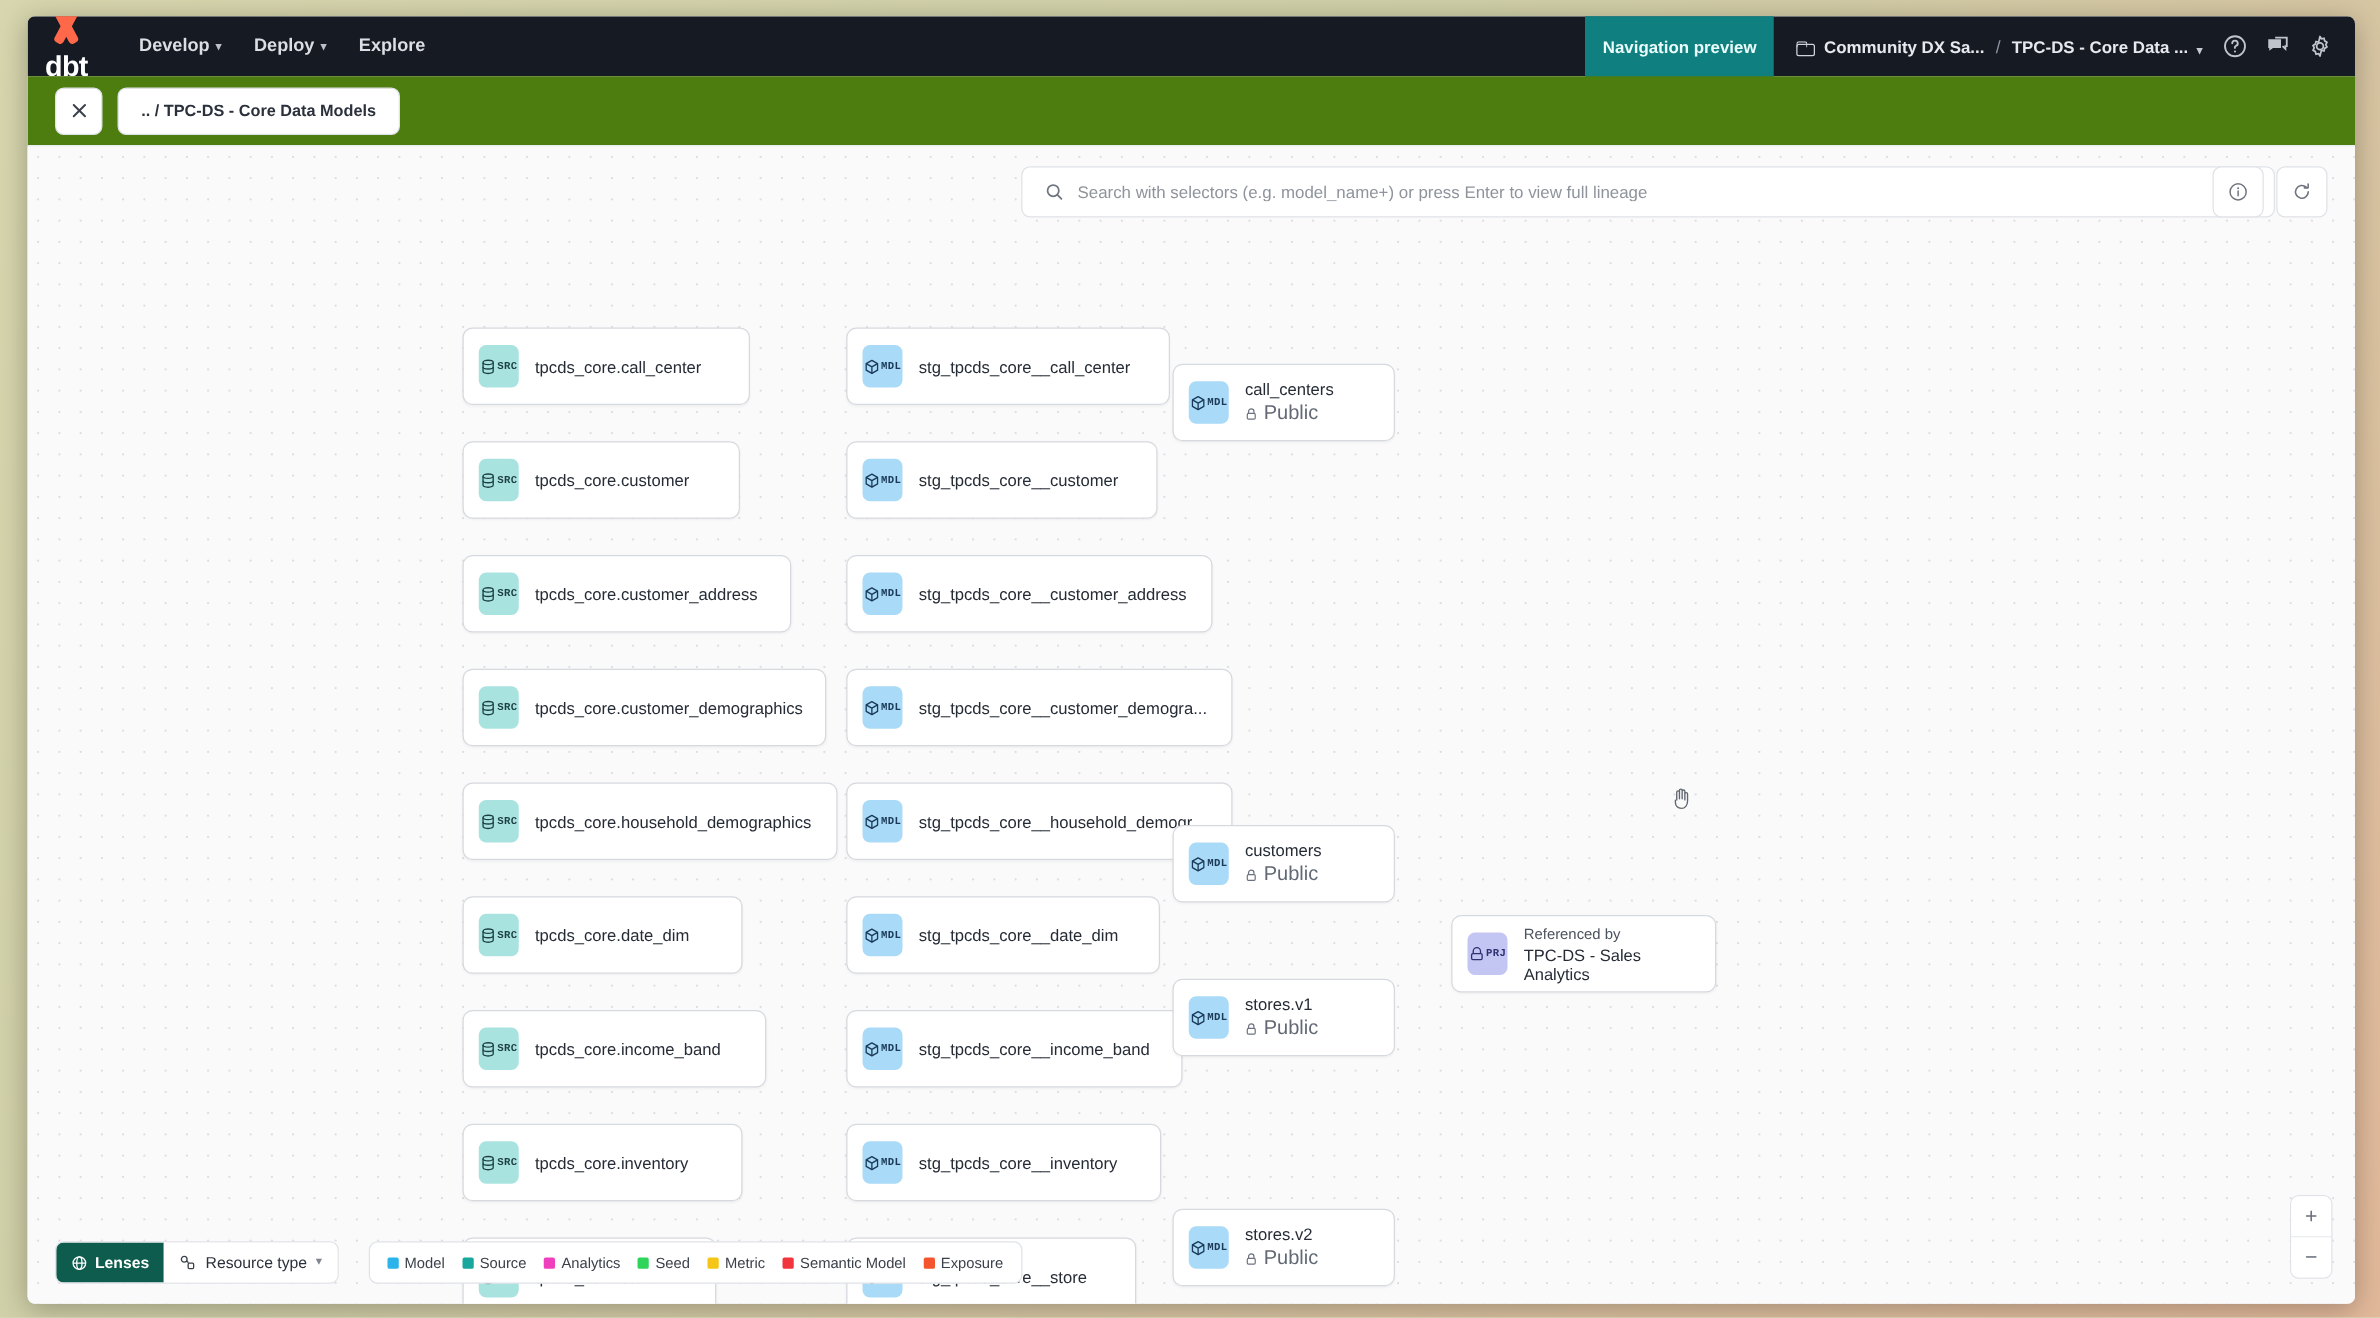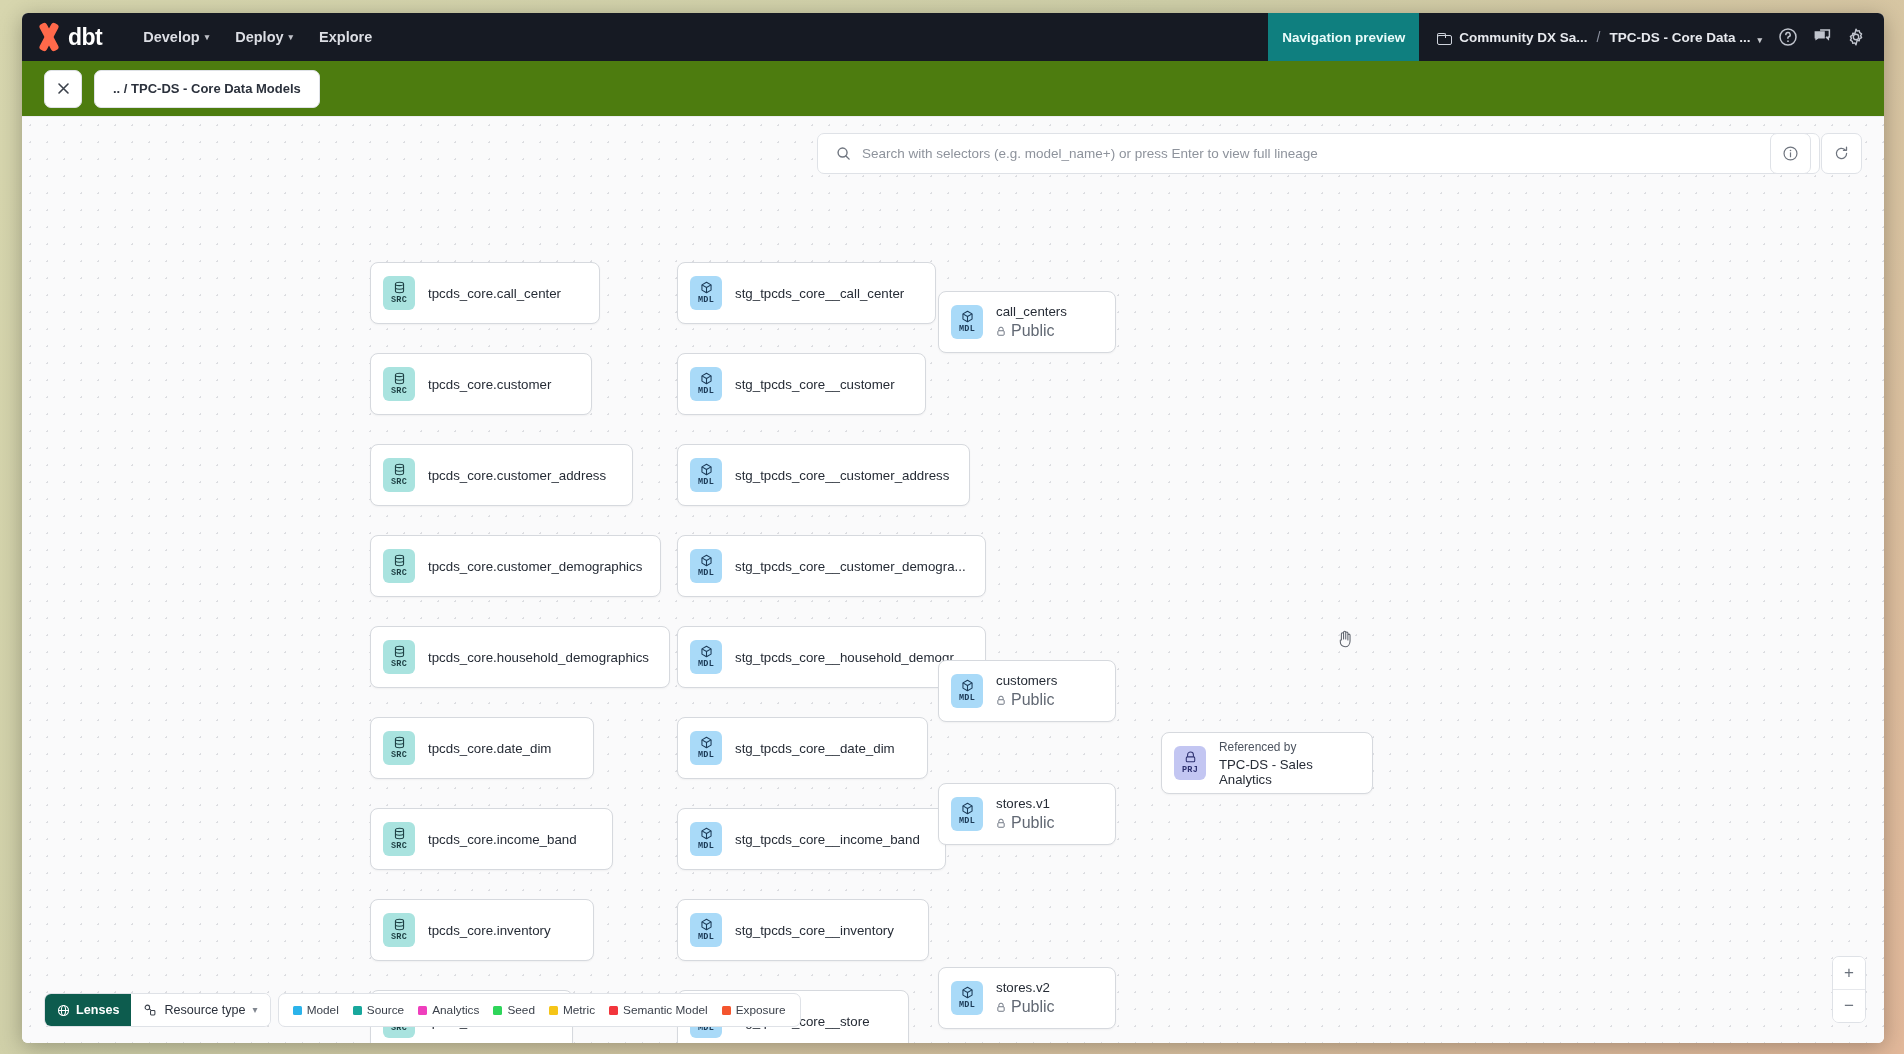--- a/index.html
+++ b/index.html
@@ -26,21 +26,21 @@
   }
   
   #topnav {
     position: relative;
     height: 48px;
     background: #161a23;
     display: flex; align-items: center;
     padding: 0 18px 0 14px;
     color: #e9eaee;
   }
-  .logo-wrap { display:flex; gap:6px; margin-right: 30px; }
+  .logo-wrap { display:flex; align-items:center; gap:6px; margin-right: 30px; flex-direction: column; }
   .logo-x {
     width: 26px; height: 26px; position: relative; flex: none;
   }
   .logo-x::before, .logo-x::after {
     content:""; position:absolute; left: 9px; top: -2px;
     width: 8px; height: 30px; background:#ff694a; border-radius:3px;
   }
   .logo-x::before { transform: rotate(28deg); }
   .logo-x::after  { transform: rotate(-28deg); }
   .logo-text { font-size: 23px; font-weight: 700; letter-spacing:-.5px; color:#fff; }
@@ -137,21 +137,21 @@
     display:flex; align-items:center;
     padding: 0 16px 0 12px;
     gap: 13px;
     height: 62px;
     box-shadow: 0 1px 2px rgba(16,20,30,.045);
     cursor:pointer;
     z-index: 3;
   }
   .node-badge {
     width: 32px; height: 34px; border-radius: 6px; flex:none;
-    display:flex; flex-direction:column; align-items:center; justify-content:center;
+    display:flex; flex-direction:row; align-items:center; justify-content:center;
     gap:1px;
   }
   .badge-src { background:#a9e3df; color:#1d3f43; }
   .badge-mdl { background:#a9daf8; color:#1b3a57; }
   .badge-prj { background:#c3c6f2; color:#2e3170; }
   .badge-glyph { width:13px; height:13px; }
   .badge-txt {
     font-family:"Liberation Mono", monospace;
     font-size: 8.5px; font-weight:700; letter-spacing:.3px;
   }
@@ -163,21 +163,21 @@
   .node-sub {
     font-size: 16px; color:#626974; display:flex; align-items:center; gap:5px;
     white-space:nowrap;
   }
   .lock-ico { width:10px; height:11px; display:inline-block; }
   .node-sub-strong { font-size: 13.2px; color:#262c36; }
   .node-sub-top { font-size: 11.9px; color:#4b525e; }
   
   #bottombar {
     position:absolute; left: 22px; bottom: 16px;
-    display:flex; align-items:center; gap:7px; z-index: 7;
+    display:flex; align-items:center; gap:24px; z-index: 7;
   }
   #lenses-group {
     display:flex; height:34px; border:1px solid #dfe2e7; border-radius:7px;
     overflow:hidden; background:#fff;
   }
   #lenses-btn {
     background:#0d5c4e; color:#fff; font-size:12.6px; font-weight:600;
     display:flex; align-items:center; gap:6px; padding: 0 12px; cursor:pointer;
     border:none;
   }

